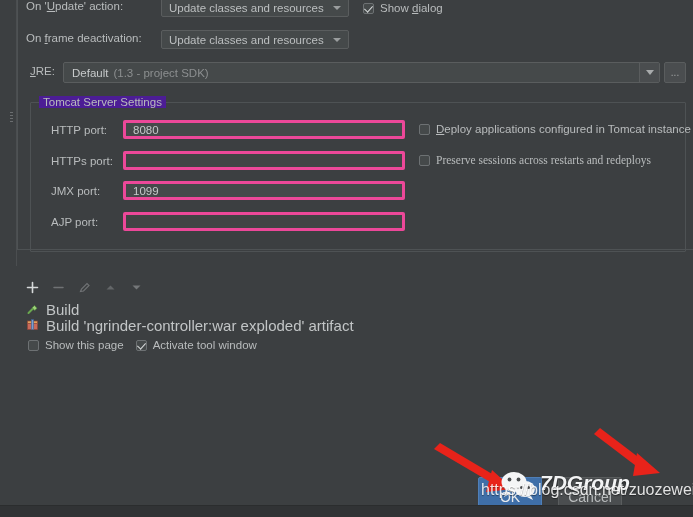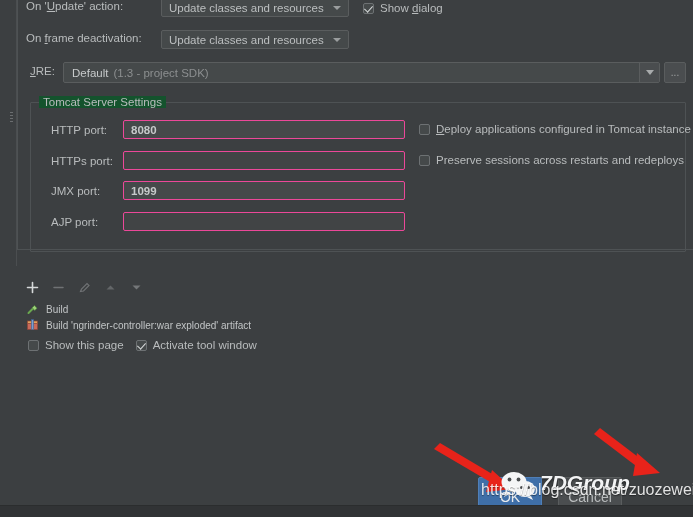--- a/index.html
+++ b/index.html
@@ -50,28 +50,27 @@
   }
   .combo .arrow{
     position:absolute;right:7px;top:50%;transform:translateY(-50%);
     width:0;height:0;border-left:4px solid transparent;border-right:4px solid transparent;
     border-top:4px solid #9a9d9e;
   }
 
   .field{
     height:19px;
     background:#45494a;
-    border:1px solid #ec4899;
+    border:3px solid #ec4899;
     border-radius:2px;
     display:flex;align-items:center;
     padding-left:7px;
     color:#c6c9ca;
     font-size:11.5px;
     box-sizing:border-box;
-    font-weight:bold;
   }
   .field.empty{background:#414445;}
 
   
   .cb{display:inline-flex;align-items:center;gap:6px;cursor:default;}
   .box{
     width:11px;height:11px;
     background:#45494a;border:1px solid #6d7173;border-radius:2px;
     position:relative;flex:none;
     box-sizing:border-box;
@@ -81,21 +80,21 @@
     width:4px;height:7px;border:solid #d6d9da;border-width:0 1.6px 1.6px 0;
     transform:rotate(42deg);
   }
 
   
   .group{
     position:absolute;left:22px;top:102px;right:7px;height:148px;
     border:1px solid #4e5254;border-radius:1px;
   }
   .group-title{
-    position:absolute;left:8px;top:-7px;background:#14532d;
+    position:absolute;left:8px;top:-7px;background:#4c1d95;
     padding:0 4px;color:#b9bcbd;font-size:11.5px;
   }
 
   .jre-wrap{position:absolute;left:55px;top:62px;right:7px;height:21px;display:flex;gap:4px;}
   .jre-combo{
     flex:1;height:21px;background:#45494a;border:1px solid #5a5d5e;border-radius:2px;
     display:flex;align-items:center;padding-left:8px;box-sizing:border-box;
   }
   .jre-main{color:#c7cacb;}
   .jre-sub{color:#8c8f90;margin-left:5px;}
@@ -122,21 +121,21 @@
     width:0;height:0;border-left:4.5px solid transparent;border-right:4.5px solid transparent;
     border-top:5px solid #b0b3b4;
   }
   .bl-title{color:#b9bcbd;font-size:11.5px;white-space:nowrap;}
   .bl-line{flex:1;height:1px;background:#4e5254;margin-left:6px;margin-right:8px;}
 
   .bl-toolbar{display:flex;align-items:center;gap:13px;margin:9px 0 0 12px;height:16px;}
   .tb-ic{width:13px;height:13px;position:relative;}
 
   .bl-list{margin-top:6px;}
-  .bl-item{display:flex;align-items:center;gap:7px;height:16px;padding-left:12px;color:#c2c5c6;font-size:10px;}
+  .bl-item{display:flex;align-items:center;gap:7px;height:16px;padding-left:12px;color:#c2c5c6;font-size:15px;}
 
   .bottom-cbs{display:flex;align-items:flex-start;gap:12px;margin:6px 0 0 14px;}
 
   
   .btnbar{position:absolute;left:0;right:0;bottom:14px;height:26px;}
   .btn{
     position:absolute;height:40px;width:64px;border-radius:2px;
     display:flex;align-items:center;justify-content:center;
     font-size:14px;box-sizing:border-box;
   }
@@ -220,21 +219,21 @@
       <span class="lbl" style="position:absolute;left:20px;top:82px;">JMX port:</span>
       <div class="field" style="position:absolute;left:92px;top:78px;width:282px;">1099</div>
 
       <span class="lbl" style="position:absolute;left:20px;top:113px;">AJP port:</span>
       <div class="field empty" style="position:absolute;left:92px;top:109px;width:282px;"></div>
 
       <div class="cb" style="position:absolute;left:388px;top:20px;">
         <span class="box"></span>
         <span class="lbl"><span class="u">D</span>eploy applications configured in Tomcat instance</span>
       </div>
-      <div class="cb" style="position:absolute;left:388px;top:51px;">
+      <div class="cb" style="position:absolute;left:388px;top:51px;font-family:Liberation Serif, serif;">
         <span class="box"></span>
         <span class="lbl">Preserve sessions across restarts and redeploys</span>
       </div>
     </div>
 
     <div class="left-splitter">
       <span class="grip">
         <i></i>
           <i></i>
           <i></i>

